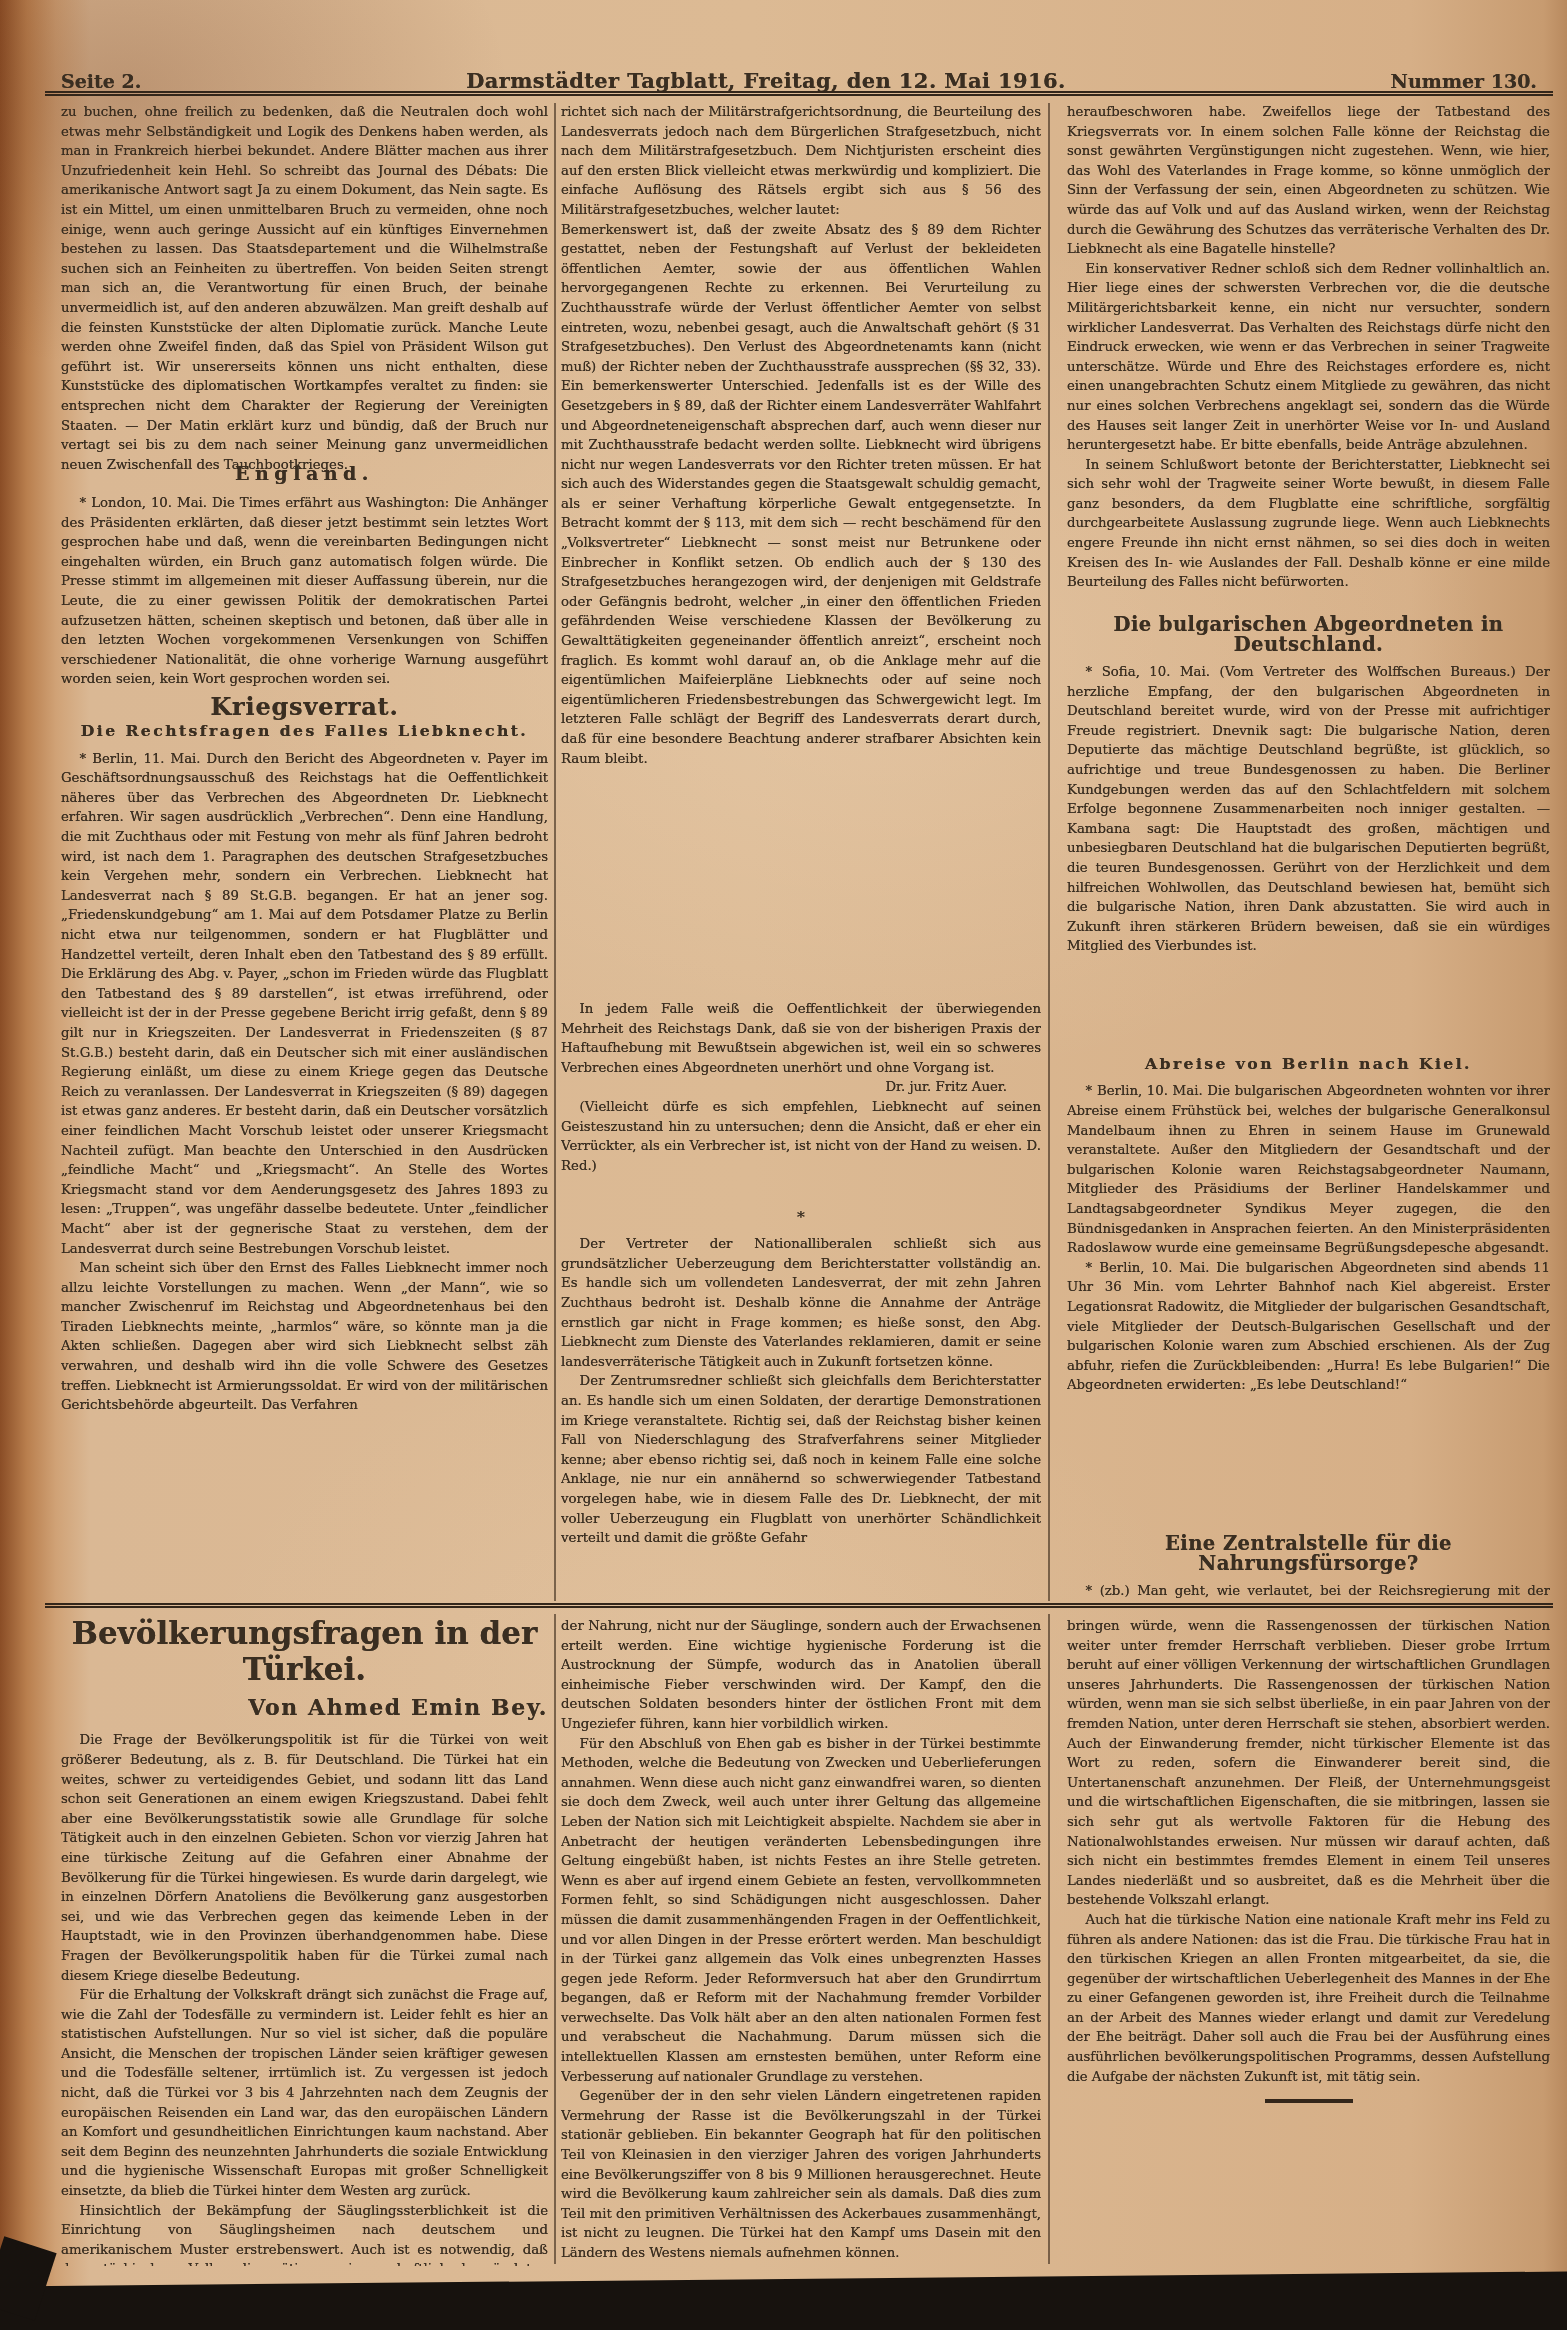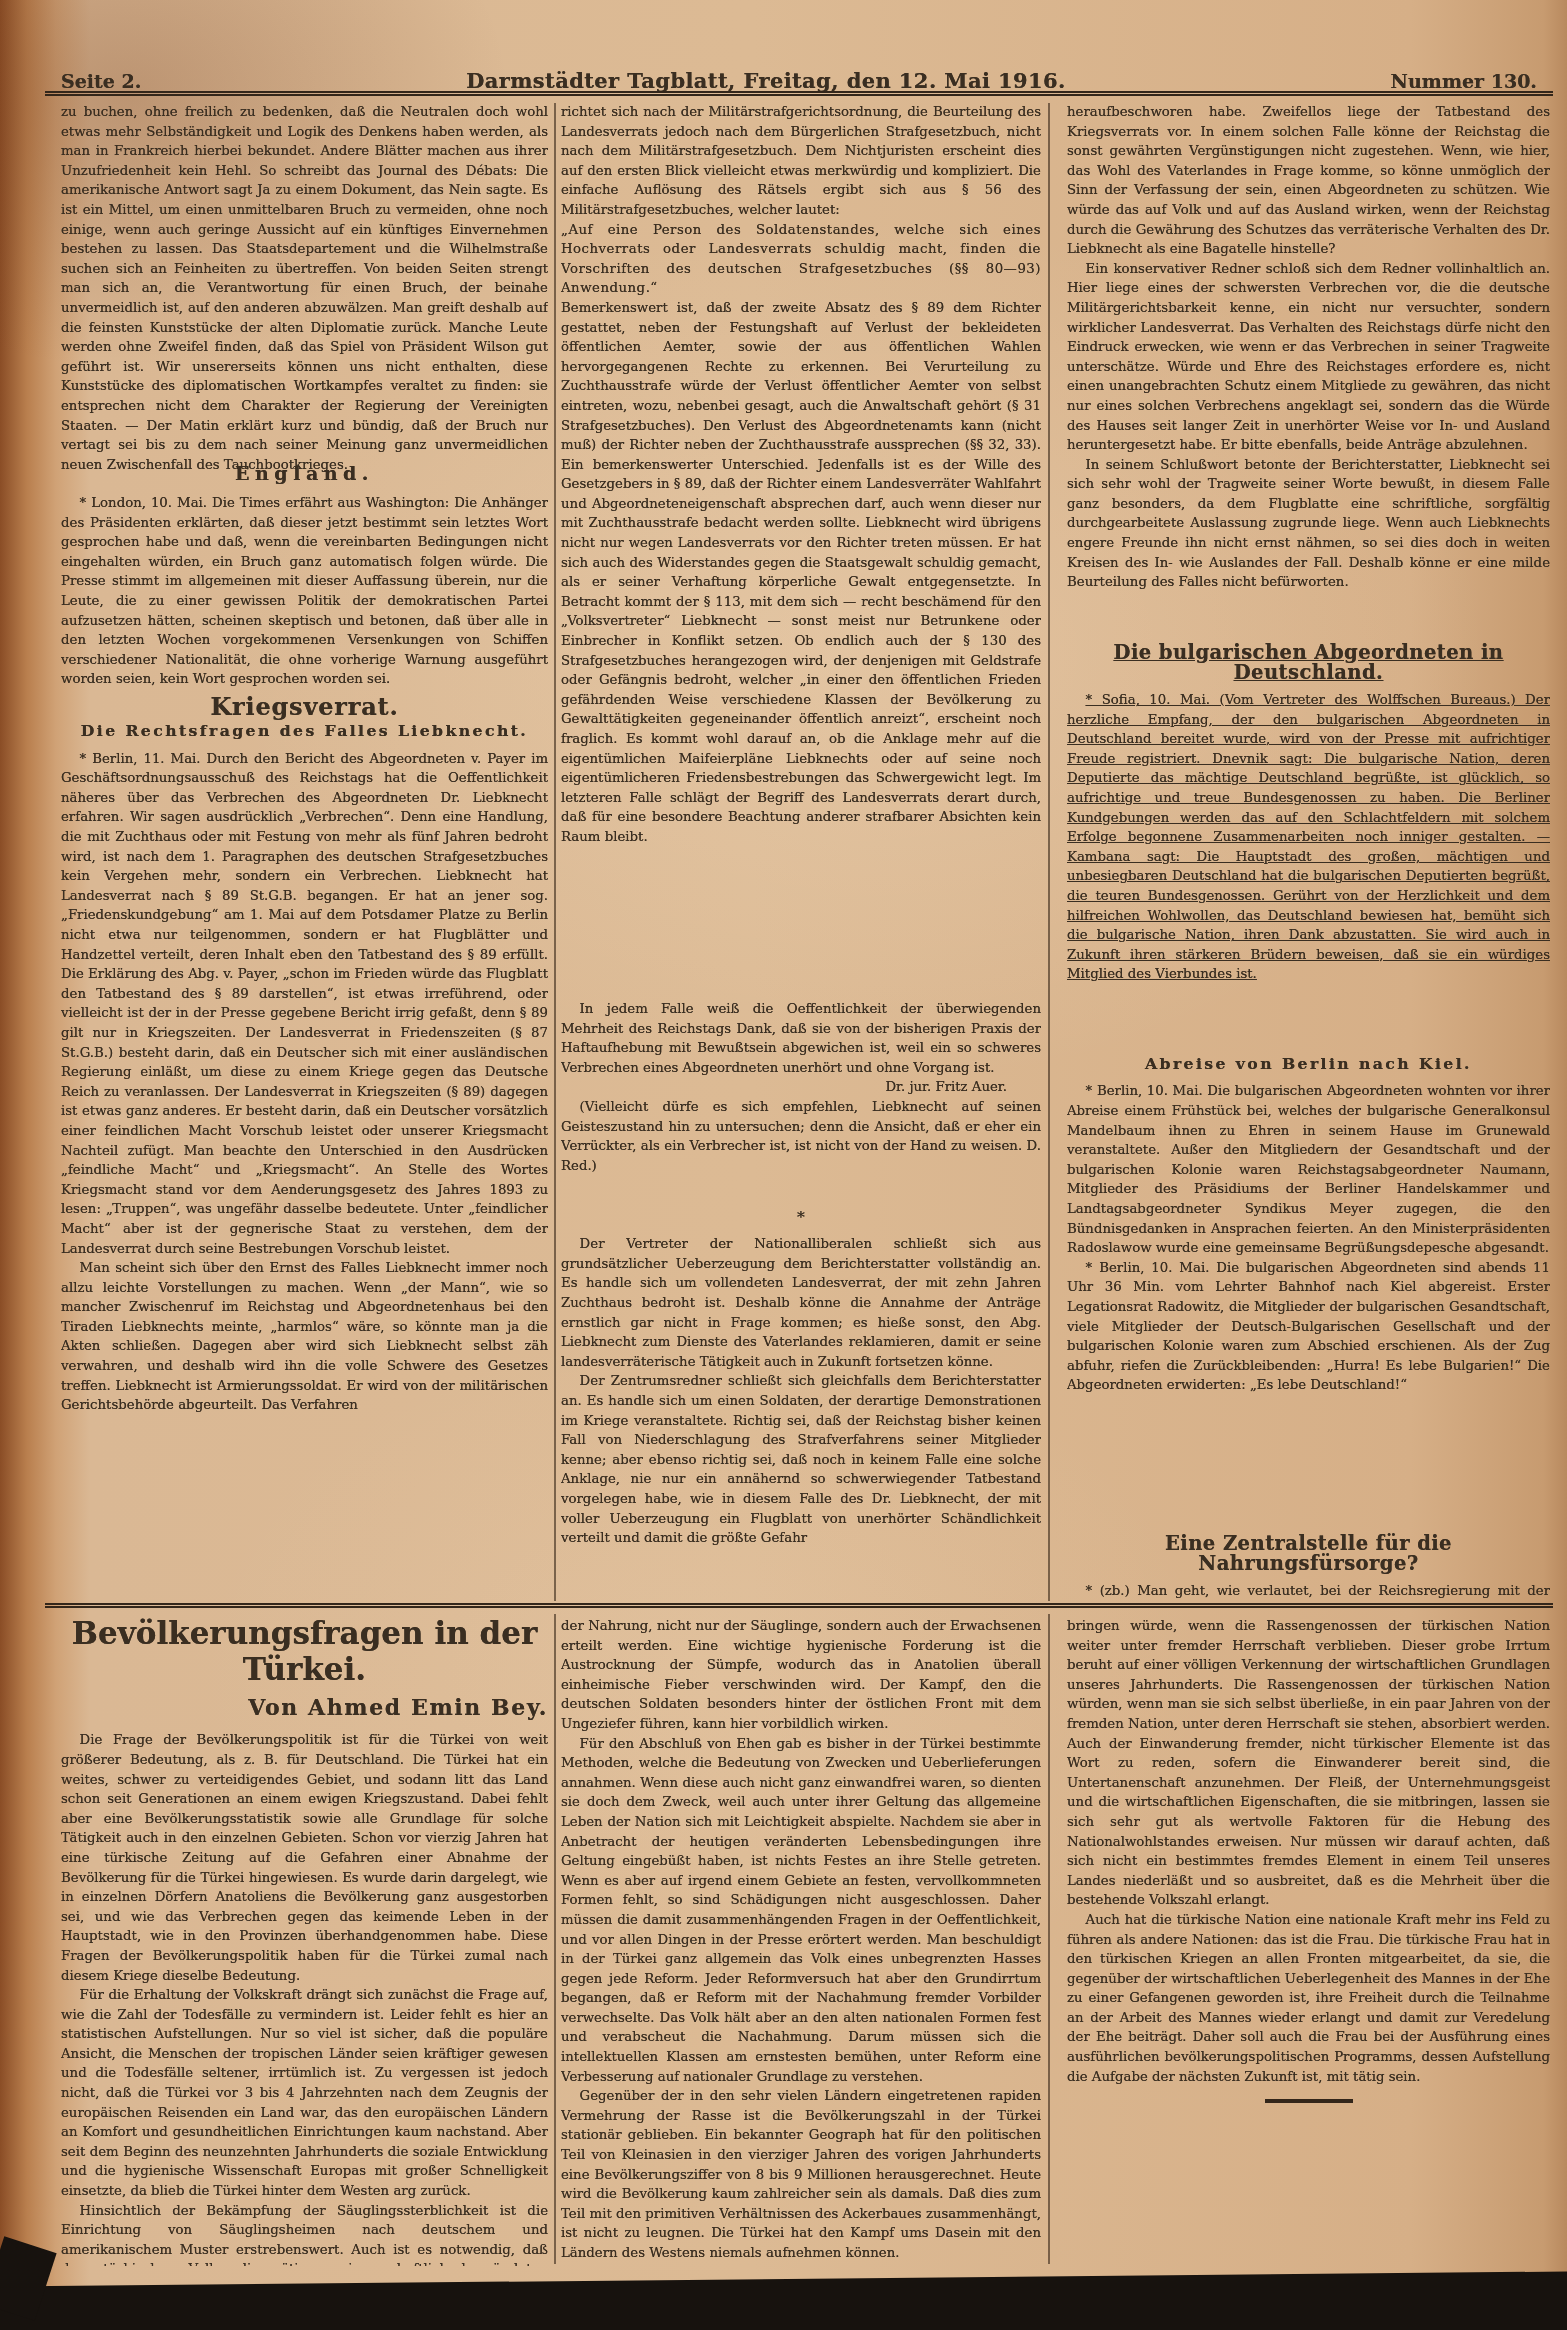--- a/index.html
+++ b/index.html
@@ -77,23 +77,20 @@
           <p class="para">Man scheint sich über den Ernst des Falles Liebknecht immer noch allzu leichte Vorstellungen zu machen. Wenn „der Mann“, wie so mancher Zwischenruf im Reichstag und Abgeordnetenhaus bei den Tiraden Liebknechts meinte, „harmlos“ wäre, so könnte man ja die Akten schließen. Dagegen aber wird sich Liebknecht selbst zäh verwahren, und deshalb wird ihn die volle Schwere des Gesetzes treffen. Liebknecht ist Armierungssoldat. Er wird von der militärischen Gerichtsbehörde abgeurteilt. Das Verfahren</p>
         </div>
     </div>
   </div>
 
   <div class="col col2 txt">
     <div class="block cont" style="top:0;">
       <div class="cont">
           <p class="para">richtet sich nach der Militärstrafgerichtsordnung, die Beurteilung des Landesverrats jedoch nach dem Bürgerlichen Strafgesetzbuch, nicht nach dem Militärstrafgesetzbuch. Dem Nichtjuristen erscheint dies auf den ersten Blick vielleicht etwas merkwürdig und kompliziert. Die einfache Auflösung des Rätsels ergibt sich aus § 56 des Militärstrafgesetzbuches, welcher lautet:</p>
         </div>
-      <div class="quote">
-          <p class="para">„Auf eine Person des Soldatenstandes, welche sich eines Hochverrats oder Landesverrats schuldig macht, finden die Vorschriften des deutschen Strafgesetzbuches (§§ 80—93) Anwendung.“</p>
-        </div>
       <div>
           <p class="para">Bemerkenswert ist, daß der zweite Absatz des § 89 dem Richter gestattet, neben der Festungshaft auf Verlust der bekleideten öffentlichen Aemter, sowie der aus öffentlichen Wahlen hervorgegangenen Rechte zu erkennen. Bei Verurteilung zu Zuchthausstrafe würde der Verlust öffentlicher Aemter von selbst eintreten, wozu, nebenbei gesagt, auch die Anwaltschaft gehört (§ 31 Strafgesetzbuches). Den Verlust des Abgeordnetenamts kann (nicht muß) der Richter neben der Zuchthausstrafe aussprechen (§§ 32, 33). Ein bemerkenswerter Unterschied. Jedenfalls ist es der Wille des Gesetzgebers in § 89, daß der Richter einem Landesverräter Wahlfahrt und Abgeordneteneigenschaft absprechen darf, auch wenn dieser nur mit Zuchthausstrafe bedacht werden sollte. Liebknecht wird übrigens nicht nur wegen Landesverrats vor den Richter treten müssen. Er hat sich auch des Widerstandes gegen die Staatsgewalt schuldig gemacht, als er seiner Verhaftung körperliche Gewalt entgegensetzte. In Betracht kommt der § 113, mit dem sich — recht beschämend für den „Volksvertreter“ Liebknecht — sonst meist nur Betrunkene oder Einbrecher in Konflikt setzen. Ob endlich auch der § 130 des Strafgesetzbuches herangezogen wird, der denjenigen mit Geldstrafe oder Gefängnis bedroht, welcher „in einer den öffentlichen Frieden gefährdenden Weise verschiedene Klassen der Bevölkerung zu Gewalttätigkeiten gegeneinander öffentlich anreizt“, erscheint noch fraglich. Es kommt wohl darauf an, ob die Anklage mehr auf die eigentümlichen Maifeierpläne Liebknechts oder auf seine noch eigentümlicheren Friedensbestrebungen das Schwergewicht legt. Im letzteren Falle schlägt der Begriff des Landesverrats derart durch, daß für eine besondere Beachtung anderer strafbarer Absichten kein Raum bleibt.</p>
         </div>
     </div>
     <div class="block" style="top:897px;">
       <div>
           <p class="para">In jedem Falle weiß die Oeffentlichkeit der überwiegenden Mehrheit des Reichstags Dank, daß sie von der bisherigen Praxis der Haftaufhebung mit Bewußtsein abgewichen ist, weil ein so schweres Verbrechen eines Abgeordneten unerhört und ohne Vorgang ist.</p>
         </div>
       <p class="sig">Dr. jur. Fritz Auer.</p>
       <p class="para">(Vielleicht dürfe es sich empfehlen, Liebknecht auf seinen Geisteszustand hin zu untersuchen; denn die Ansicht, daß er eher ein Verrückter, als ein Verbrecher ist, ist nicht von der Hand zu weisen. D. Red.)</p>
@@ -106,21 +103,21 @@
         </div>
     </div>
   </div>
 
   <div class="col col3 txt">
     <div class="block cont" style="top:0;">
         <p class="para">heraufbeschworen habe. Zweifellos liege der Tatbestand des Kriegsverrats vor. In einem solchen Falle könne der Reichstag die sonst gewährten Vergünstigungen nicht zugestehen. Wenn, wie hier, das Wohl des Vaterlandes in Frage komme, so könne unmöglich der Sinn der Verfassung der sein, einen Abgeordneten zu schützen. Wie würde das auf Volk und auf das Ausland wirken, wenn der Reichstag durch die Gewährung des Schutzes das verräterische Verhalten des Dr. Liebknecht als eine Bagatelle hinstelle?</p>
         <p class="para">Ein konservativer Redner schloß sich dem Redner vollinhaltlich an. Hier liege eines der schwersten Verbrechen vor, die die deutsche Militärgerichtsbarkeit kenne, ein nicht nur versuchter, sondern wirklicher Landesverrat. Das Verhalten des Reichstags dürfe nicht den Eindruck erwecken, wie wenn er das Verbrechen in seiner Tragweite unterschätze. Würde und Ehre des Reichstages erfordere es, nicht einen unangebrachten Schutz einem Mitgliede zu gewähren, das nicht nur eines solchen Verbrechens angeklagt sei, sondern das die Würde des Hauses seit langer Zeit in unerhörter Weise vor In- und Ausland heruntergesetzt habe. Er bitte ebenfalls, beide Anträge abzulehnen.</p>
         <p class="para">In seinem Schlußwort betonte der Berichterstatter, Liebknecht sei sich sehr wohl der Tragweite seiner Worte bewußt, in diesem Falle ganz besonders, da dem Flugblatte eine schriftliche, sorgfältig durchgearbeitete Auslassung zugrunde liege. Wenn auch Liebknechts engere Freunde ihn nicht ernst nähmen, so sei dies doch in weiten Kreisen des In- wie Auslandes der Fall. Deshalb könne er eine milde Beurteilung des Falles nicht befürworten.</p>
       </div>
-    <div class="block" style="top:541px;text-decoration:underline;">
+    <div class="block" style="top:513px;">
       <h2 class="h-art">Die bulgarischen Abgeordneten in Deutschland.</h2>
       <div>
           <p class="para">* Sofia, 10. Mai. (Vom Vertreter des Wolffschen Bureaus.) Der herzliche Empfang, der den bulgarischen Abgeordneten in Deutschland bereitet wurde, wird von der Presse mit aufrichtiger Freude registriert. Dnevnik sagt: Die bulgarische Nation, deren Deputierte das mächtige Deutschland begrüßte, ist glücklich, so aufrichtige und treue Bundesgenossen zu haben. Die Berliner Kundgebungen werden das auf den Schlachtfeldern mit solchem Erfolge begonnene Zusammenarbeiten noch inniger gestalten. — Kambana sagt: Die Hauptstadt des großen, mächtigen und unbesiegbaren Deutschland hat die bulgarischen Deputierten begrüßt, die teuren Bundesgenossen. Gerührt von der Herzlichkeit und dem hilfreichen Wohlwollen, das Deutschland bewiesen hat, bemüht sich die bulgarische Nation, ihren Dank abzustatten. Sie wird auch in Zukunft ihren stärkeren Brüdern beweisen, daß sie ein würdiges Mitglied des Vierbundes ist.</p>
         </div>
     </div>
     <div class="block" style="top:952px;">
       <h3 class="h-sub">Abreise von Berlin nach Kiel.</h3>
       <div>
           <p class="para">* Berlin, 10. Mai. Die bulgarischen Abgeordneten wohnten vor ihrer Abreise einem Frühstück bei, welches der bulgarische Generalkonsul Mandelbaum ihnen zu Ehren in seinem Hause im Grunewald veranstaltete. Außer den Mitgliedern der Gesandtschaft und der bulgarischen Kolonie waren Reichstagsabgeordneter Naumann, Mitglieder des Präsidiums der Berliner Handelskammer und Landtagsabgeordneter Syndikus Meyer zugegen, die den Bündnisgedanken in Ansprachen feierten. An den Ministerpräsidenten Radoslawow wurde eine gemeinsame Begrüßungsdepesche abgesandt.</p>
           <p class="para">* Berlin, 10. Mai. Die bulgarischen Abgeordneten sind abends 11 Uhr 36 Min. vom Lehrter Bahnhof nach Kiel abgereist. Erster Legationsrat Radowitz, die Mitglieder der bulgarischen Gesandtschaft, viele Mitglieder der Deutsch-Bulgarischen Gesellschaft und der bulgarischen Kolonie waren zum Abschied erschienen. Als der Zug abfuhr, riefen die Zurückbleibenden: „Hurra! Es lebe Bulgarien!“ Die Abgeordneten erwiderten: „Es lebe Deutschland!“</p>

